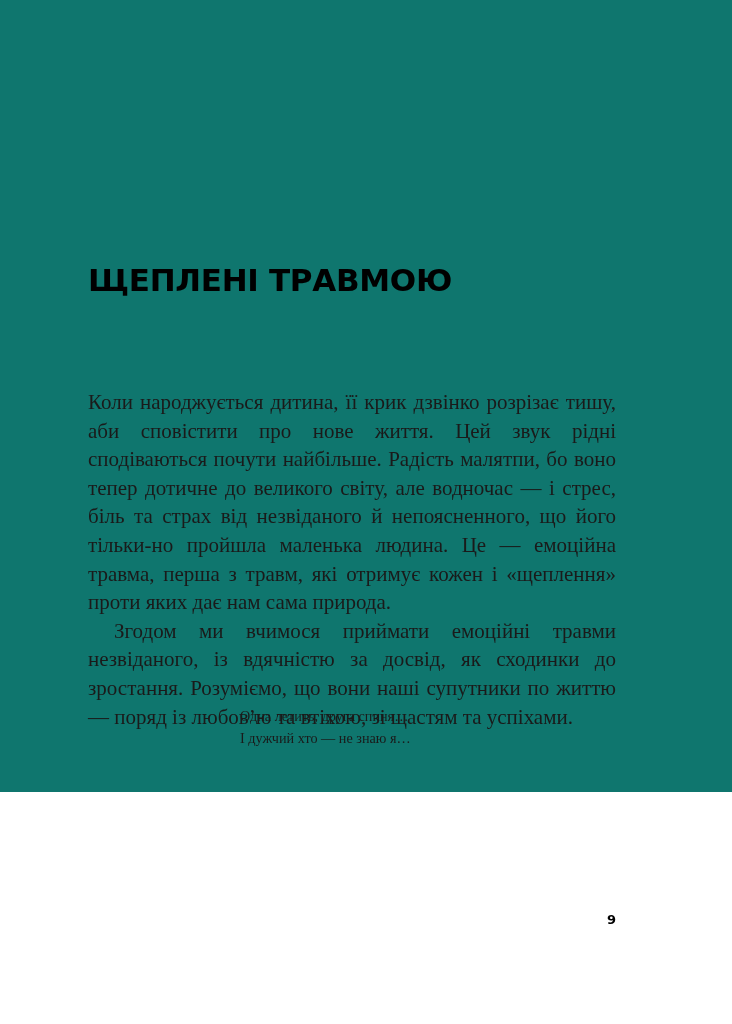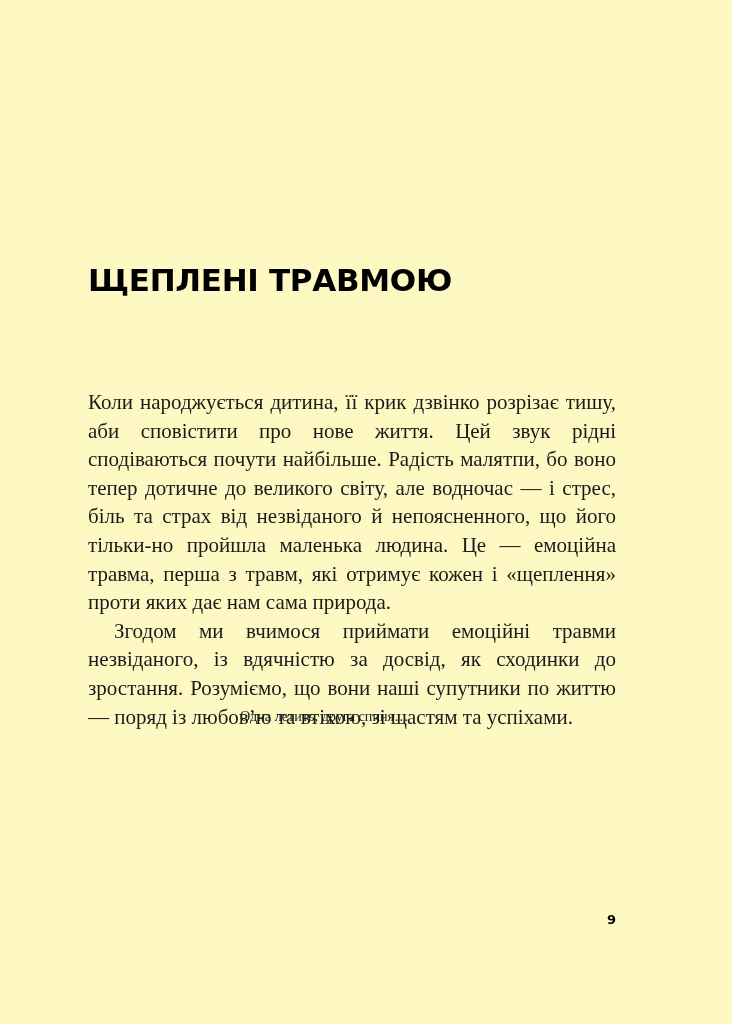--- a/index.html
+++ b/index.html
@@ -14,22 +14,22 @@
     font-family: "Liberation Serif", serif;
     color: #1a1a1a;
     overflow: hidden;
   }
 
   .page {
     position: absolute;
     top: 0;
     left: 0;
     width: 732px;
-    height: 1024px;
-    background: #fef9c3;
+    height: 792px;
+    background: #0f766e;
     text-decoration: underline;
   }
 
   .content {
     position: absolute;
     left: 88px;
     top: 0;
     width: 528px;
     height: 1024px;
   }
@@ -121,19 +121,20 @@
 
     <h1 class="chapter-title">ЩЕПЛЕНІ ТРАВМОЮ</h1>
 
     <div class="body-text">
       <p>Коли народжується дитина, її крик дзвінко розрізає тишу, аби сповістити про нове життя. Цей звук рідні сподіваються почути найбільше. Радість малятпи, бо воно тепер дотичне до великого світу, але водночас — і стрес, біль та страх від незвіданого й непоясненного, що його тільки-но пройшла маленька людина. Це — емоційна травма, перша з травм, які отримує кожен і «щеплення» проти яких дає нам сама природа.</p>
       <p class="indent">Згодом ми вчимося приймати емоційні травми незвіданого, із вдячністю за досвід, як сходинки до зростання. Розуміємо, що вони наші супутники по життю — поряд із любов’ю та втіхою, зі щастям та успіхами.</p>
     </div>
 
     <div class="poem">
       <div class="line">Одна летить, друга спиня…</div>
+      <div class="line">І дужчий хто — не знаю я…</div>
     </div>
 
 
     <div class="page-number">9</div>
 
   </div>
 </div>
 
 </body></html>

